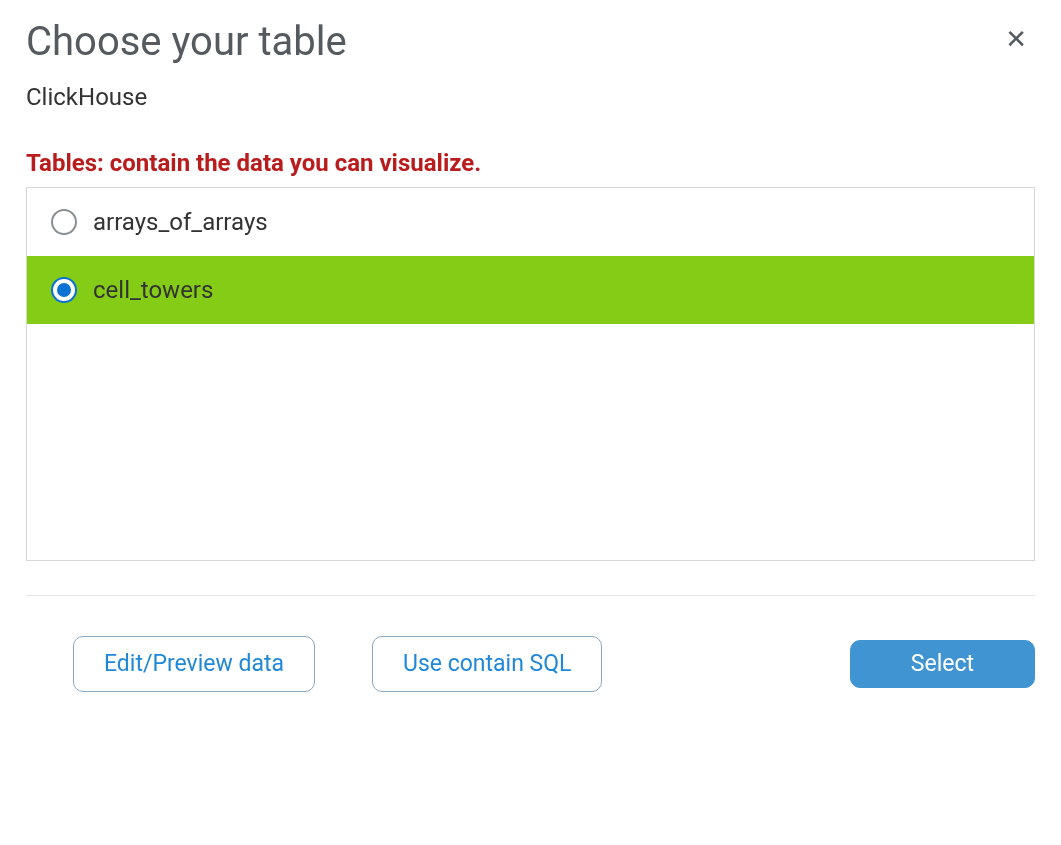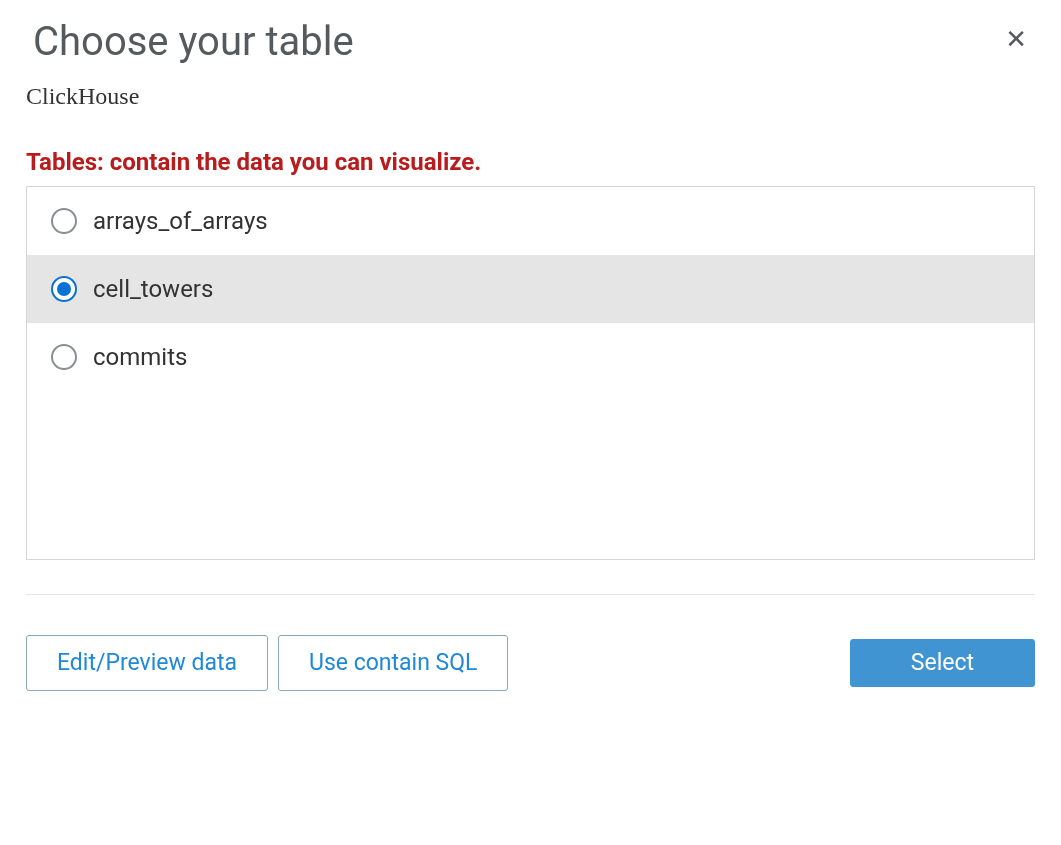--- a/index.html
+++ b/index.html
@@ -18,37 +18,35 @@
     .header-row {
       display: flex;
       justify-content: space-between;
       align-items: flex-start;
     }
     .title {
       font-size: 40px;
       font-weight: 400;
       color: #555a5f;
       margin-bottom: 18px;
-      margin-left: 7px;
     }
     .close-btn {
       font-size: 26px;
       color: #555a5f;
       cursor: pointer;
       padding: 8px;
       line-height: 1;
       user-select: none;
       font-weight: 300;
     }
     .subtitle {
       font-size: 24px;
       font-weight: 400;
       color: #333;
       margin-bottom: 38px;
-      font-family: Liberation Serif, serif;
     }
     .section-label {
       font-size: 24px;
       font-weight: 700;
       color: #b91c1c;
       margin-bottom: 10px;
     }
     .table-list-box {
       border: 1px solid #d6d6d6;
       width: 100%;
@@ -56,21 +54,21 @@
       overflow-y: auto;
     }
     .table-row {
       display: flex;
       align-items: center;
       padding: 20px 24px;
       cursor: pointer;
       gap: 16px;
     }
     .table-row.selected {
-      background: #e5e5e5;
+      background: #84cc16;
     }
     .radio {
       width: 26px;
       height: 26px;
       border: 2px solid #8a8f94;
       border-radius: 50%;
       flex-shrink: 0;
       display: flex;
       align-items: center;
       justify-content: center;
@@ -104,24 +102,25 @@
       justify-content: space-between;
       align-items: center;
     }
     .footer-left {
       display: flex;
       gap: 10px;
     }
     .btn {
       font-size: 23px;
       padding: 12px 30px;
-      border-radius: 3px;
+      border-radius: 10px;
       cursor: pointer;
       font-family: inherit;
       line-height: 1.3;
+      margin-left: 47px;
     }
     .btn-outline {
       background: #fff;
       color: #1f88d8;
       border: 1px solid #8aa8bd;
     }
     .btn-primary {
       background: #3f94d1;
       color: #fff;
       border: 1px solid #3f94d1;
@@ -144,24 +143,20 @@
     <div class="table-row">
       <div class="radio"></div>
       <span class="table-name">arrays_of_arrays</span>
     </div>
     <div class="table-row selected">
       <div class="radio checked">
         <div class="radio-inner"></div>
       </div>
       <span class="table-name">cell_towers</span>
     </div>
-    <div class="table-row">
-      <div class="radio"></div>
-      <span class="table-name">commits</span>
-    </div>
   </div>
 
 <hr class="divider">
 
 <div class="footer">
   <div class="footer-left">
     <button class="btn btn-outline">Edit/Preview data</button>
     <button class="btn btn-outline">Use contain SQL</button>
   </div>
   <button class="btn btn-primary">Select</button>

